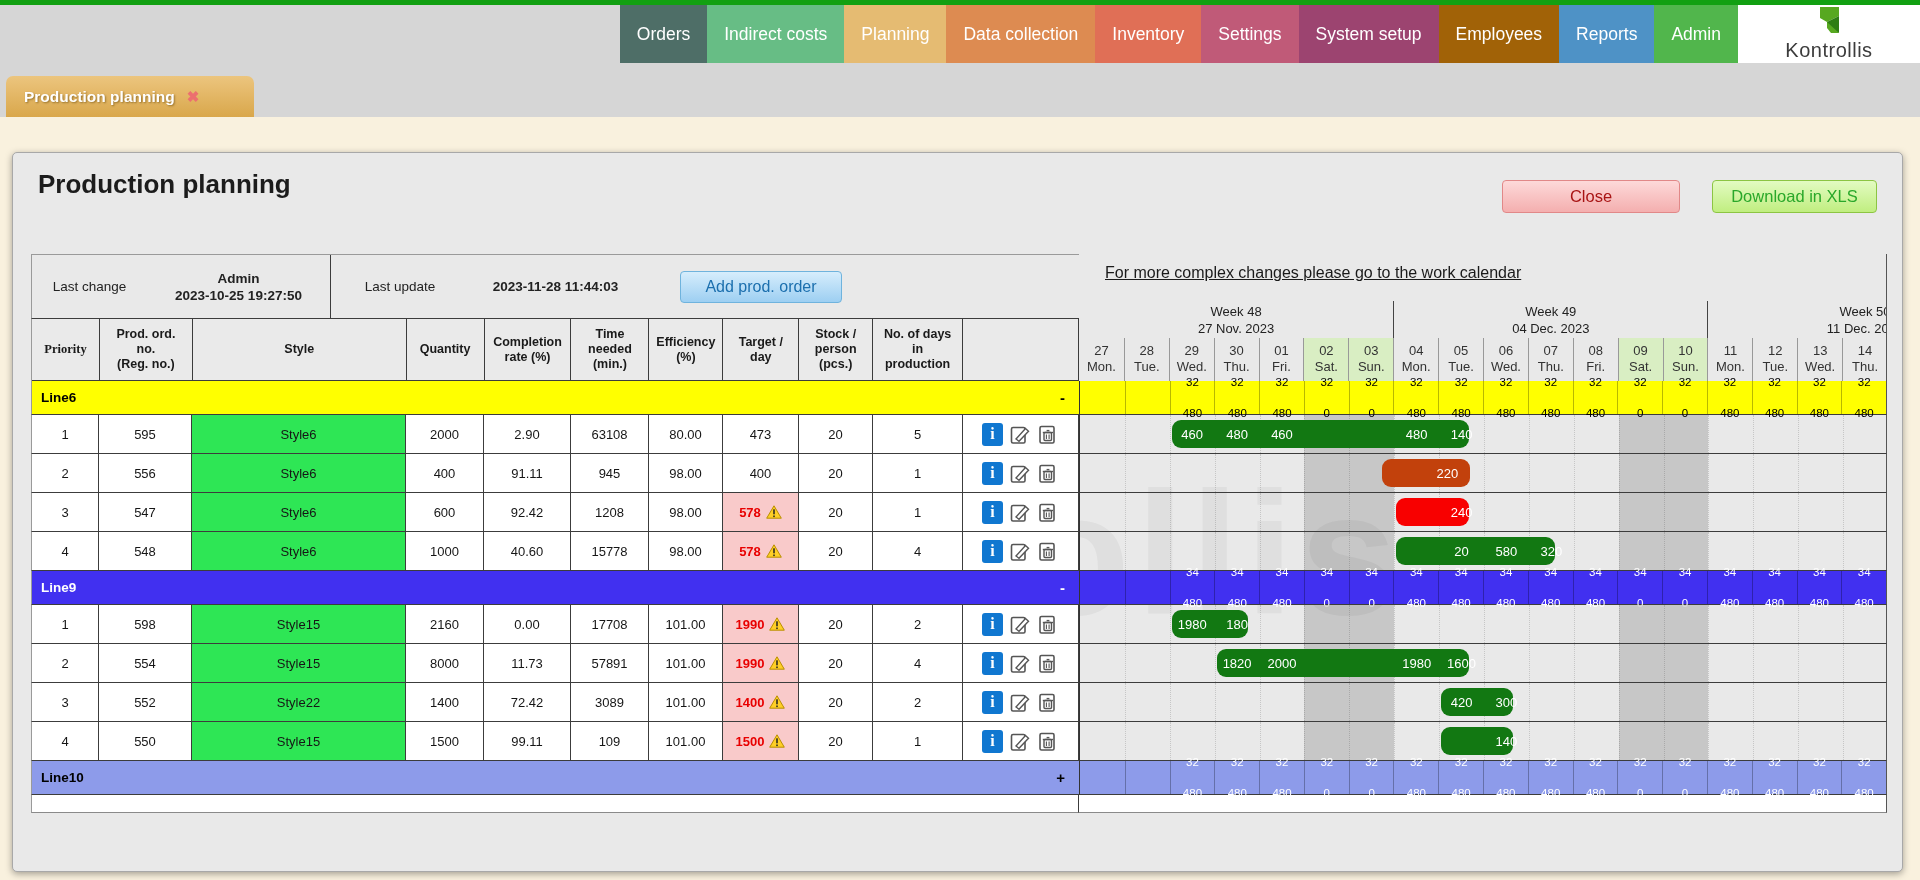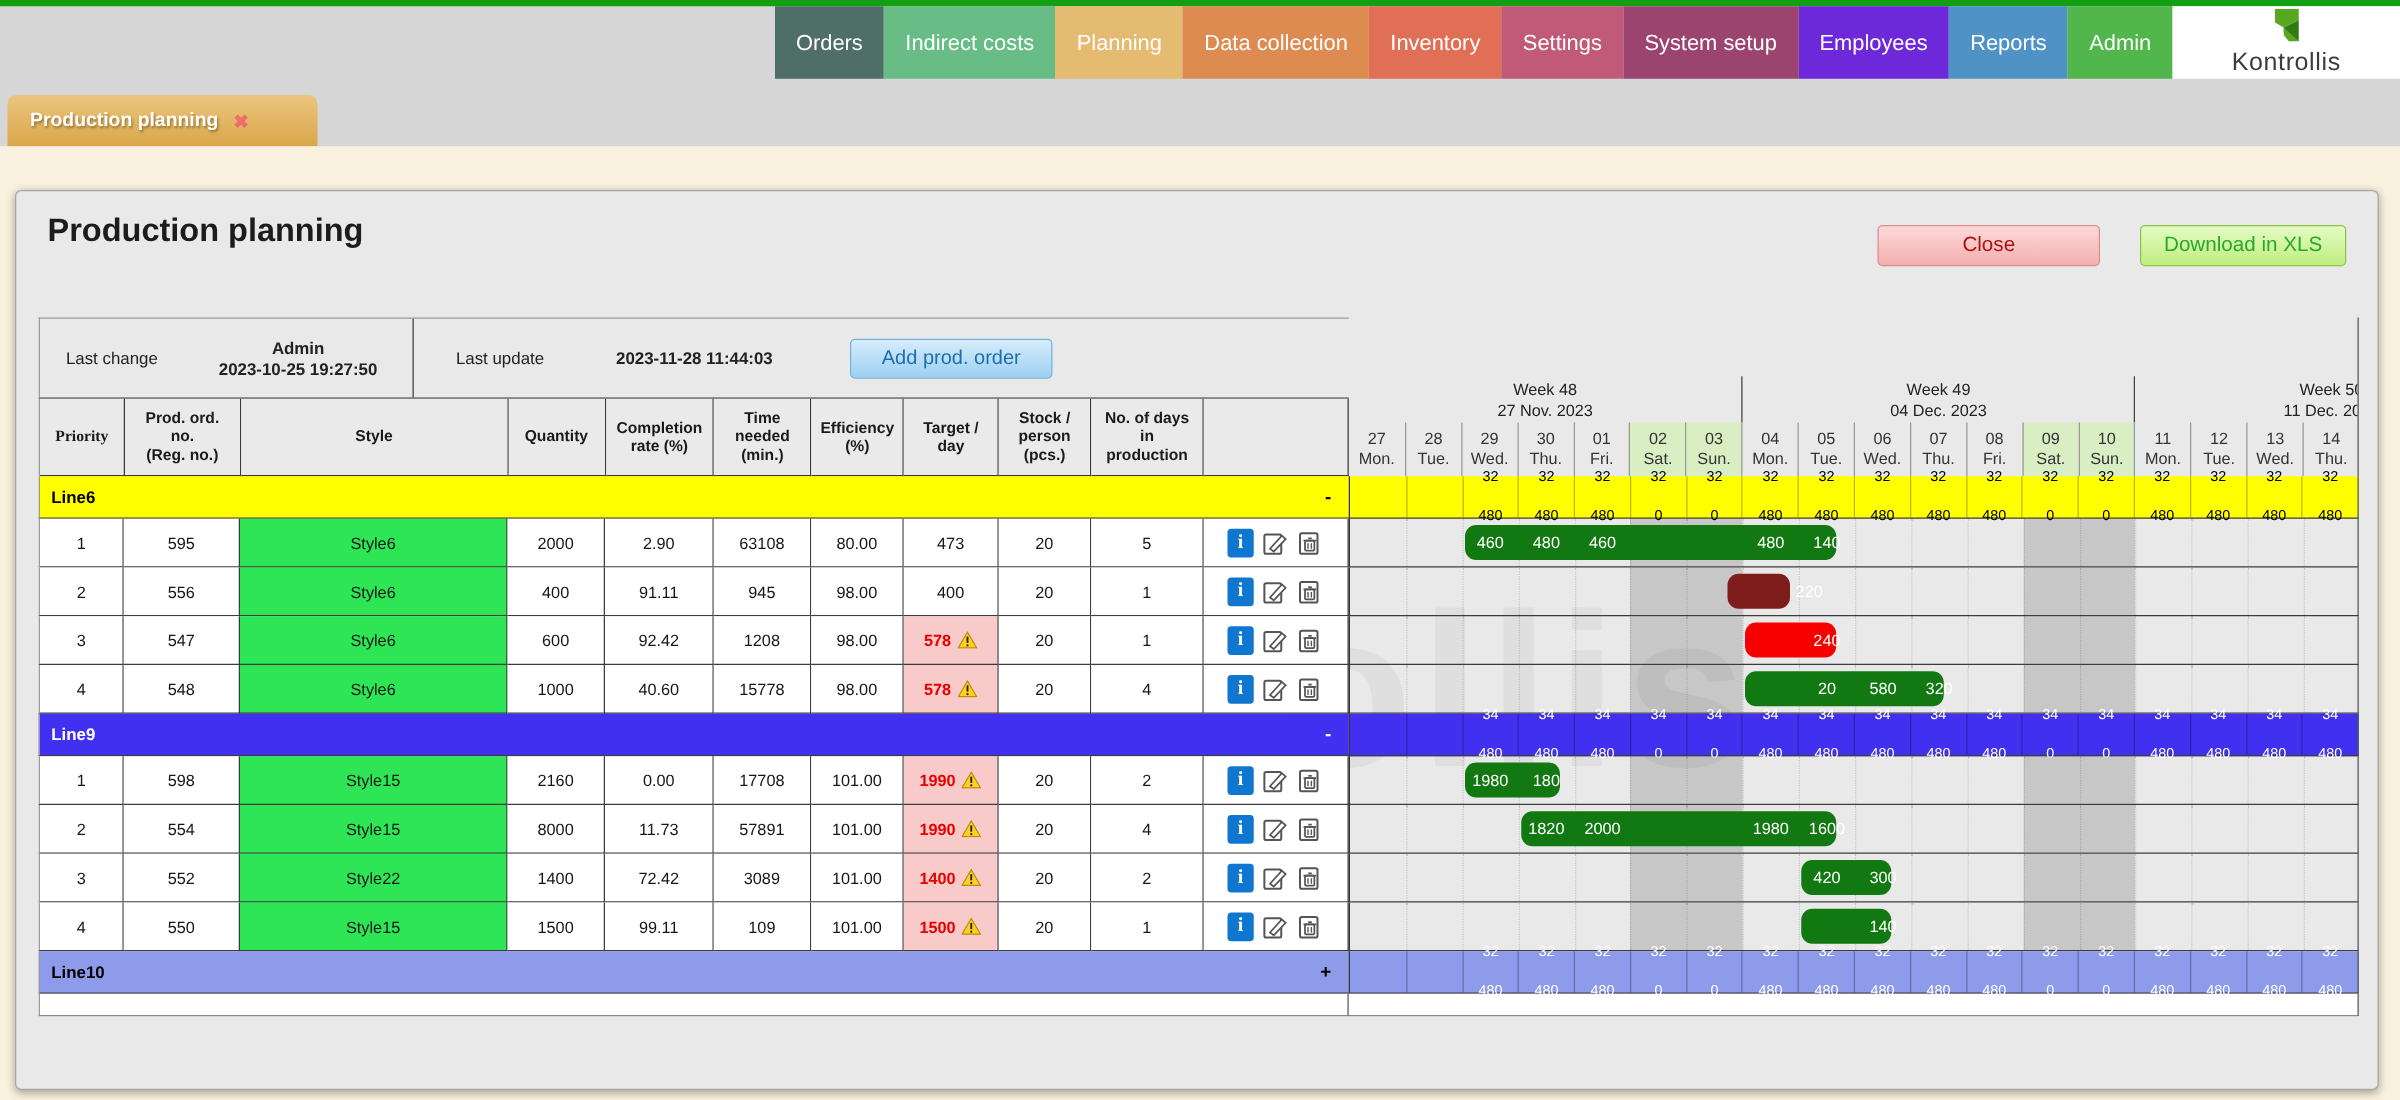--- a/index.html
+++ b/index.html
@@ -117,21 +117,21 @@
 
 <div class="nav">
 
   <div class="nav-item" style="background: rgb(78, 110, 103);">Orders</div>
     <div class="nav-item" style="background: rgb(103, 189, 133);">Indirect costs</div>
     <div class="nav-item" style="background: rgb(229, 187, 114);">Planning</div>
     <div class="nav-item" style="background: rgb(221, 139, 81);">Data collection</div>
     <div class="nav-item" style="background: rgb(224, 111, 86);">Inventory</div>
     <div class="nav-item" style="background: rgb(192, 90, 120);">Settings</div>
     <div class="nav-item" style="background: rgb(156, 68, 112);">System setup</div>
-    <div class="nav-item" style="background: #6d28d9;">Employees</div>
+    <div class="nav-item" style="background: #a16207;">Employees</div>
     <div class="nav-item" style="background: rgb(78, 146, 198);">Reports</div>
     <div class="nav-item" style="background: rgb(81, 182, 76);">Admin</div>
     <div class="logo-box">
     <svg width="28" height="32" viewBox="0 0 28 32">
       <polygon points="5,0 24,0 24,9 12,15 5,11" fill="#57a820"></polygon>
       <polygon points="12,15 24,9 24,26 12,19" fill="#2e7d14"></polygon>
       <polygon points="12,15 24,26 16,26 12,21" fill="#57a820"></polygon>
     </svg>
     <div class="logo-text">Kontrollis</div>
   </div>
@@ -184,20 +184,21 @@
           <div class="th-cell" style="width: 74px;">Stock /
 person
 (pcs.)</div>
           <div class="th-cell" style="width: 90px;">No. of days
 in
 production</div>
           <div class="th-cell" style="width: 116px;"></div>
         </div>
 
       <div class="cal-top">
+        <div class="cal-link">For more complex changes please go to the work calendar</div>
         <div class="cal-weeks" id="cal-weeks">
             <div class="week-group" style="left: 0px; width: 314.222px;">
               <div>Week 48</div>
               <div>27 Nov. 2023</div>
             </div>
             <div class="week-group week-div" style="left: 314.222px; width: 314.222px;">
               <div>Week 49</div>
               <div>04 Dec. 2023</div>
             </div>
             <div class="week-group week-div" style="left: 628.444px; width: 314.222px;">
@@ -463,21 +464,21 @@
             <div class="col-line" style="left: 448.889px;"></div>
             <div class="col-line" style="left: 493.778px;"></div>
             <div class="col-line" style="left: 538.667px;"></div>
             <div class="wk-shade" style="left: 538.667px; width: 44.8889px;"></div>
             <div class="col-line" style="left: 583.556px;"></div>
             <div class="wk-shade" style="left: 583.556px; width: 44.8889px;"></div>
             <div class="col-line" style="left: 628.444px;"></div>
             <div class="col-line" style="left: 673.333px;"></div>
             <div class="col-line" style="left: 718.222px;"></div>
             <div class="col-line" style="left: 763.111px;"></div>
-            <div class="bar" style="left: 302px; width: 50px; background: #7f1d1d;">
+            <div class="bar" style="left: 302px; width: 88px; background: #c2410c;">
               <span class="bar-label" style="left: 65.3333px;">220</span>
             </div>
           </div>
         </div>
         <div class="row data-row">
           <div class="dcell dcell-first" style="width: 68px;">3</div>
           <div class="dcell" style="width: 93px;">547</div>
           <div class="dcell" style="width: 214px; background: rgb(46, 230, 85);">Style6</div>
           <div class="dcell" style="width: 78px;">600</div>
           <div class="dcell" style="width: 87px;">92.42</div>

